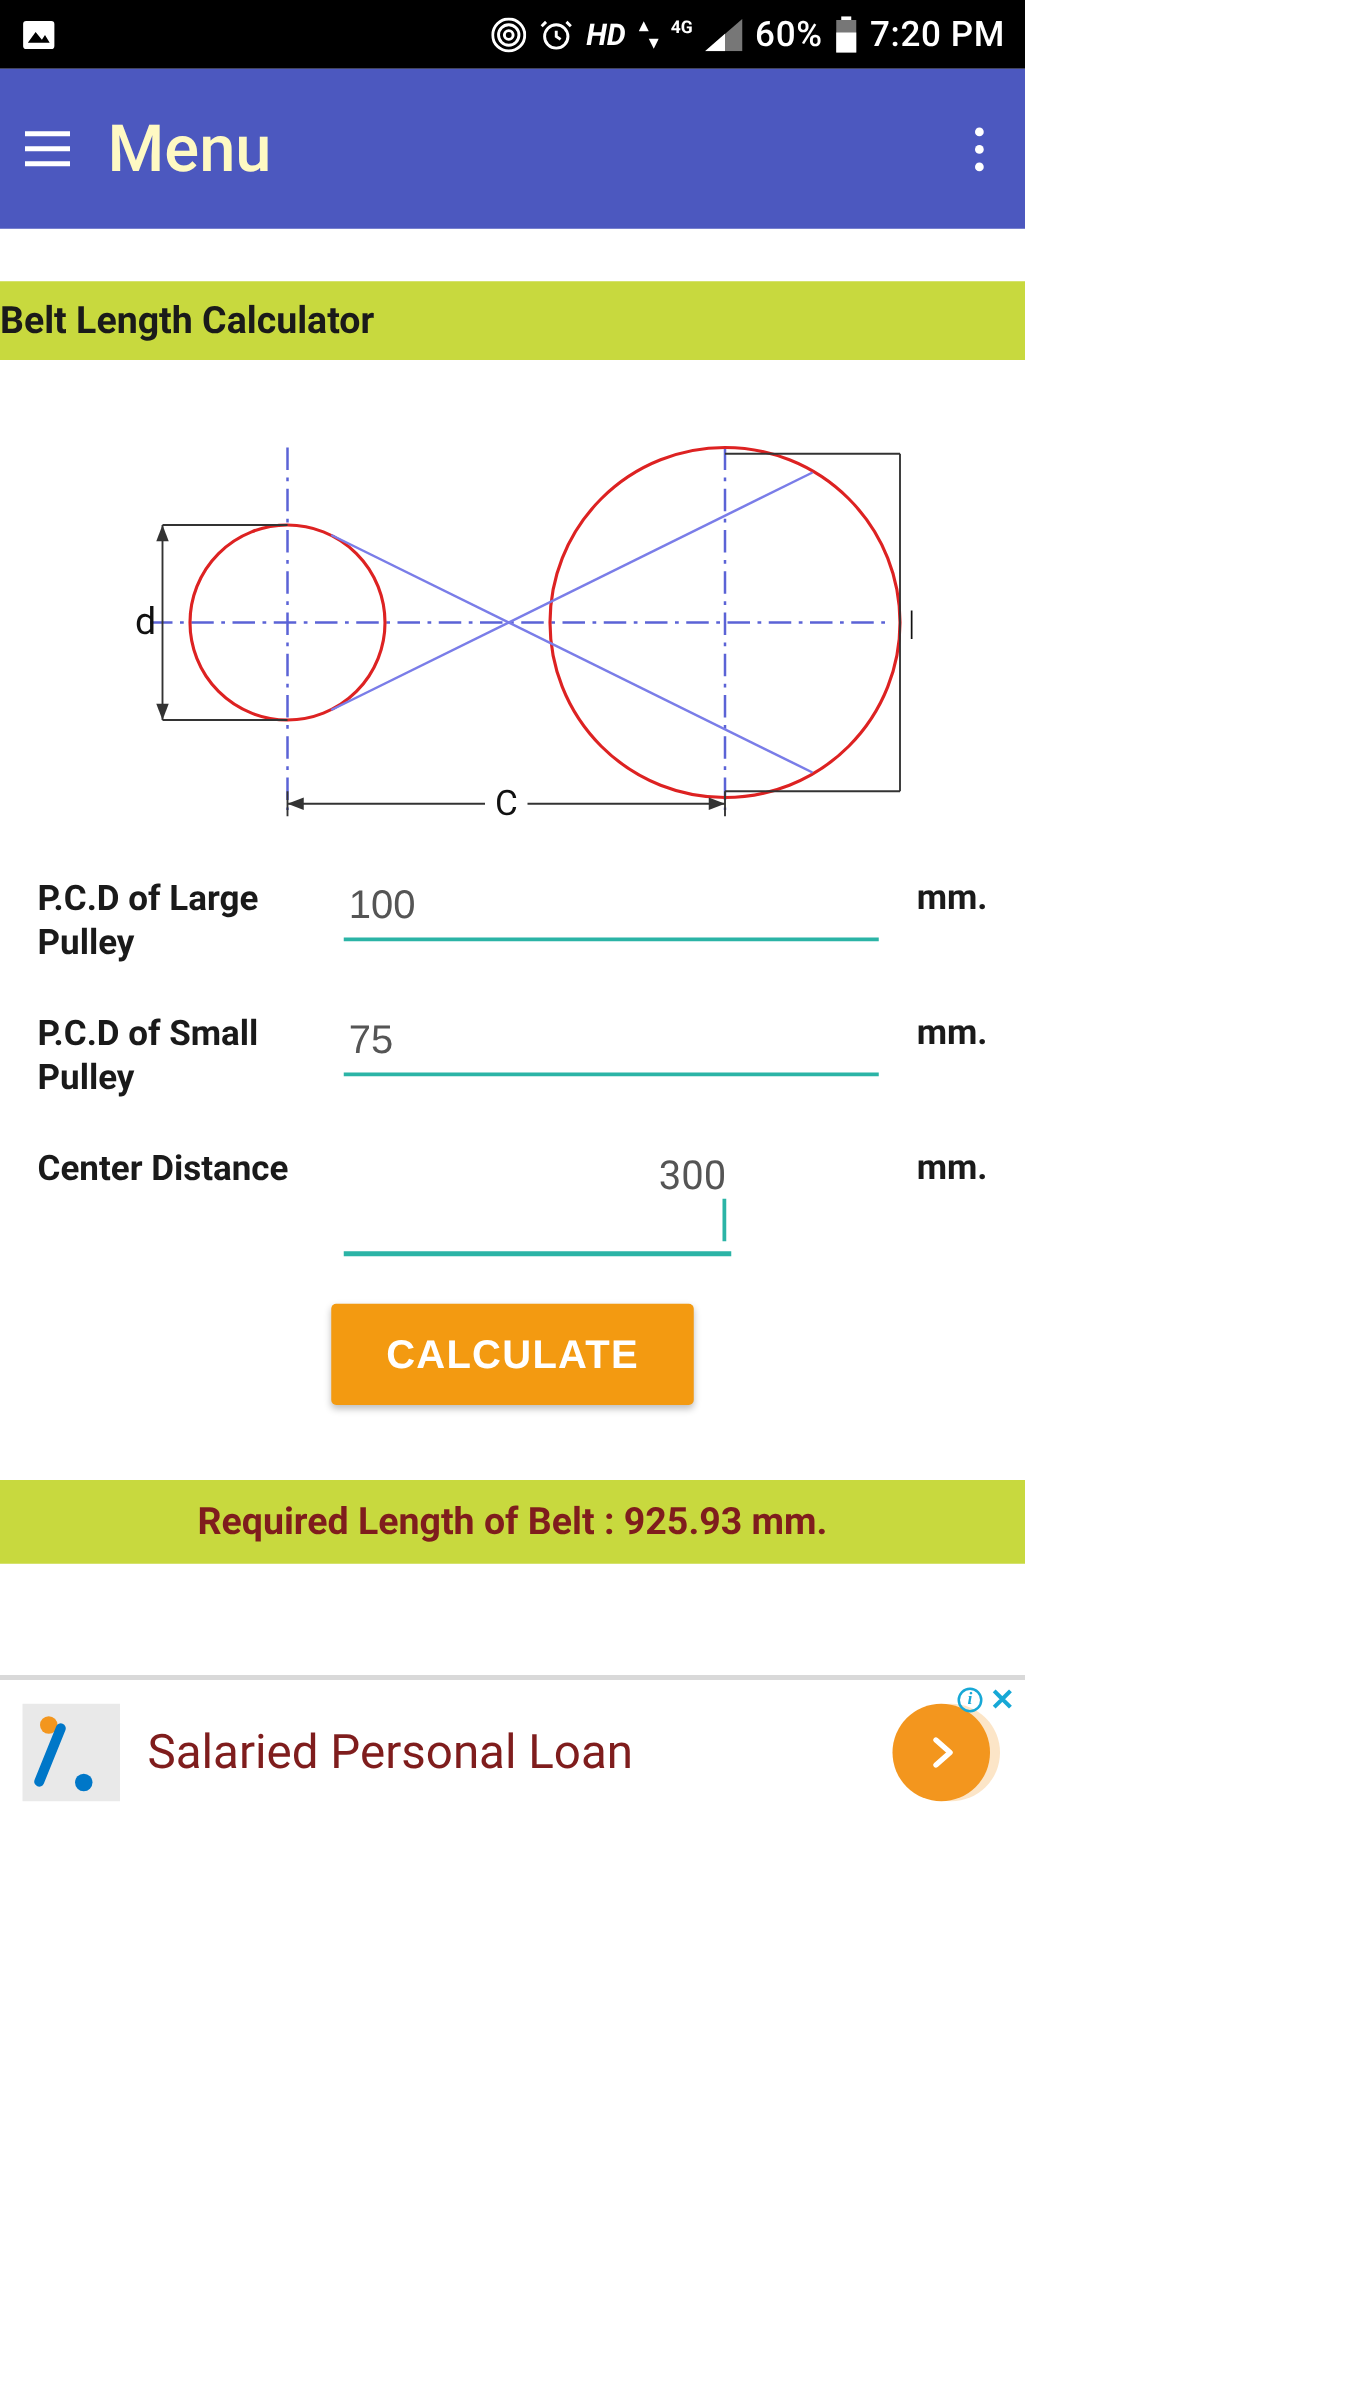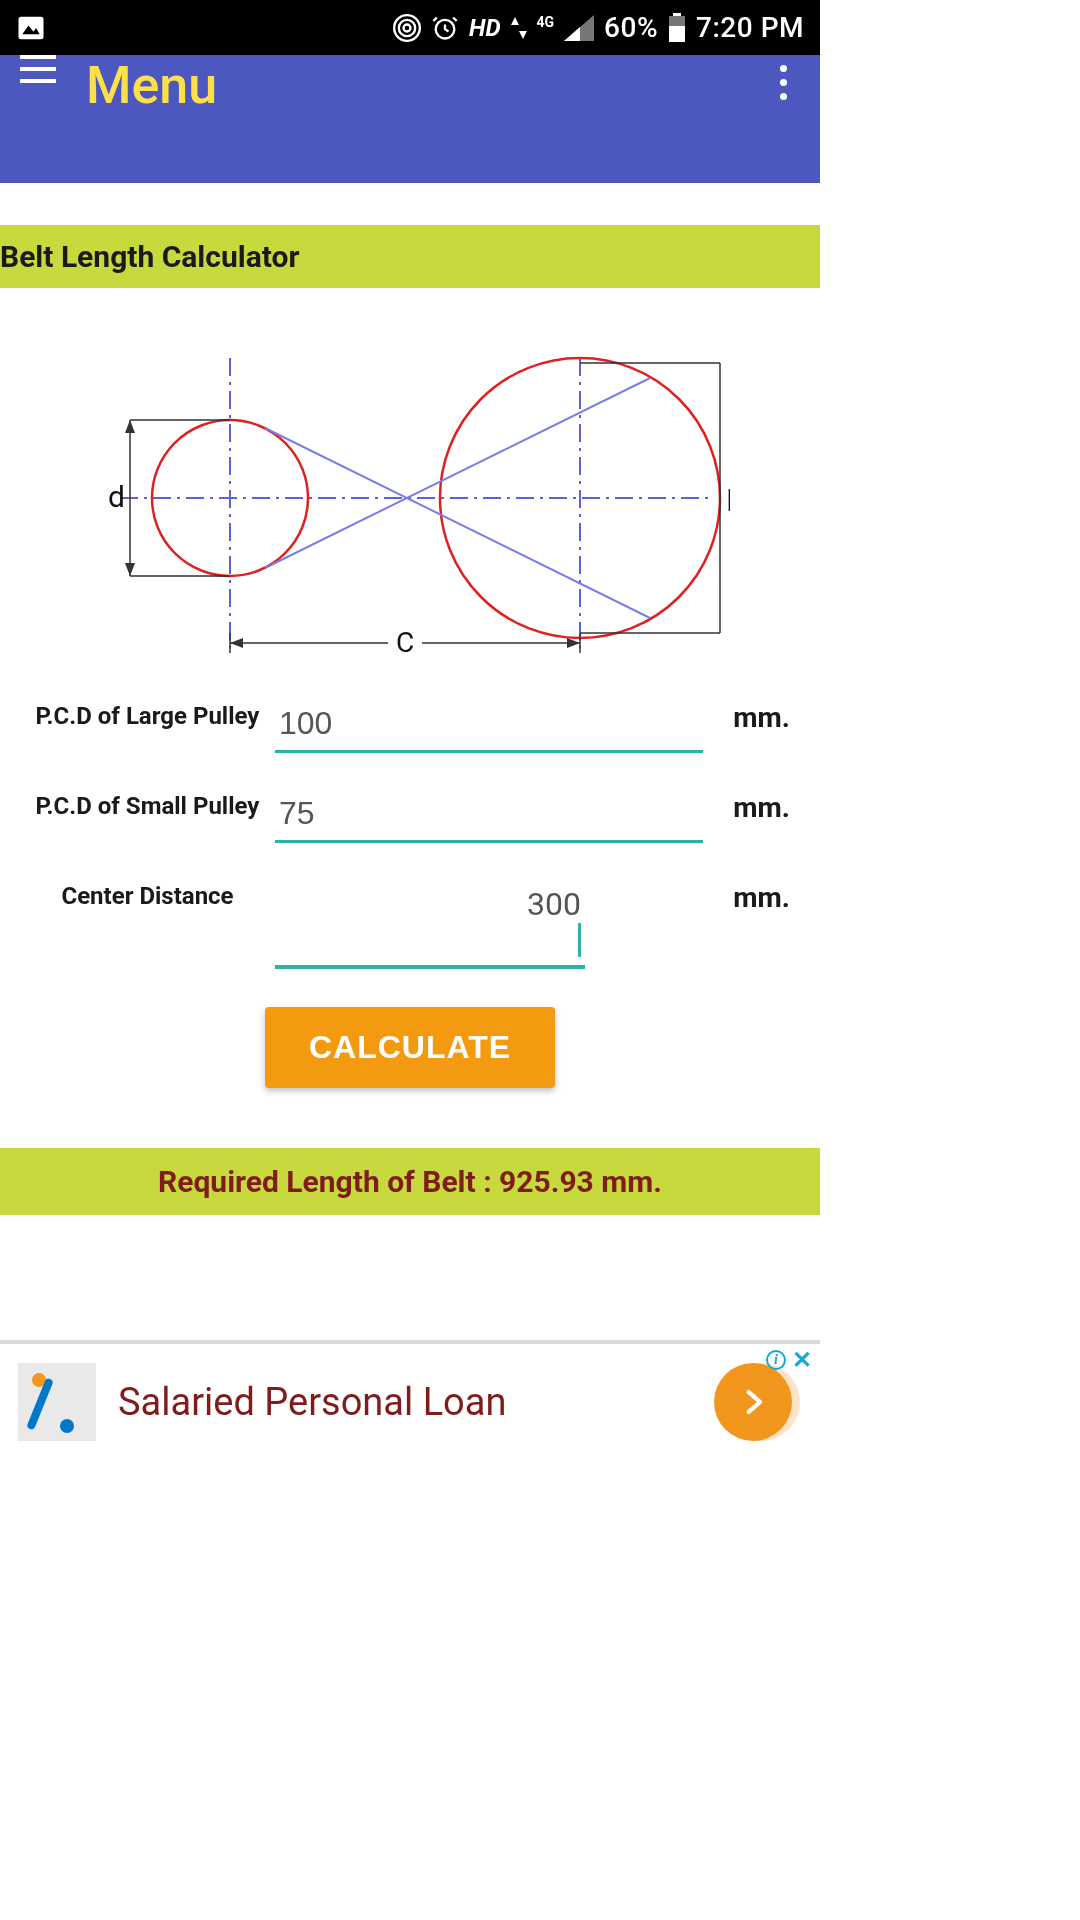--- a/index.html
+++ b/index.html
@@ -34,22 +34,23 @@
   .status-icon { display: inline-flex; align-items: center; }
   .status-text { font-size: 28px; letter-spacing: 0.5px; }
   .status-hd { font-weight: 700; font-style: italic; font-size: 24px; }
   .status-4g { font-size: 14px; font-weight: 700; position: relative; top:-6px; }
 
   
   .app-bar {
     background: #4c58bf;
     height: 128px;
     display: flex;
+    align-items: center;
     padding: 0 20px;
-    color: #fde047;
+    color: #fef9c3;
   }
   .hamburger {
     width: 36px; height: 28px;
     display: flex; flex-direction: column; justify-content: space-between;
     margin-right: 30px;
     cursor: pointer;
   }
   .hamburger span { display:block; height: 4px; background: #fff; width: 100%; }
   .app-title { font-size: 52px; font-weight: 500; }
   .overflow-dots {
@@ -86,24 +87,23 @@
     margin-top: 18px;
     padding: 0 30px;
   }
   .form-row {
     display: flex;
     align-items: flex-start;
     margin-bottom: 38px;
   }
   .form-label {
     width: 245px;
-    font-size: 24px;
+    font-size: 28px;
     font-weight: 700;
     color: #1a1a1a;
-    text-align: center;
     line-height: 1.25;
     padding-right: 10px;
   }
   .form-input {
     flex: 0 0 310px;
     border: none;
     border-bottom: 3px solid #2bb4a6;
     font-size: 32px;
     color: #555;
     padding: 4px 4px 8px 4px;

